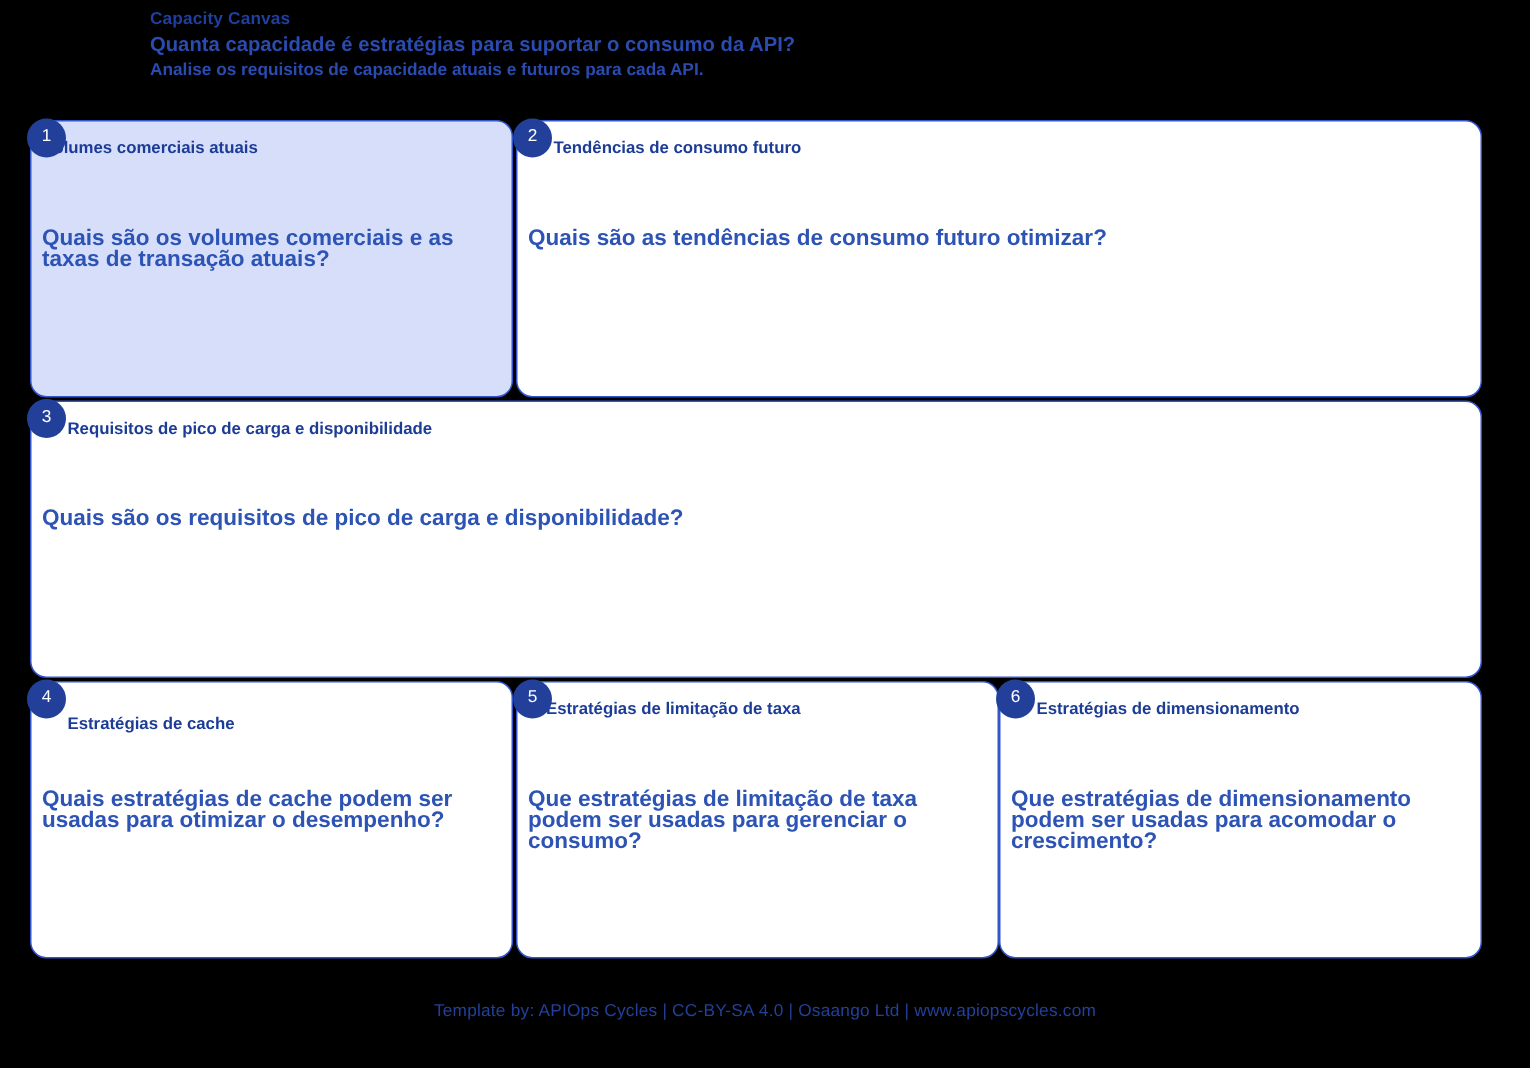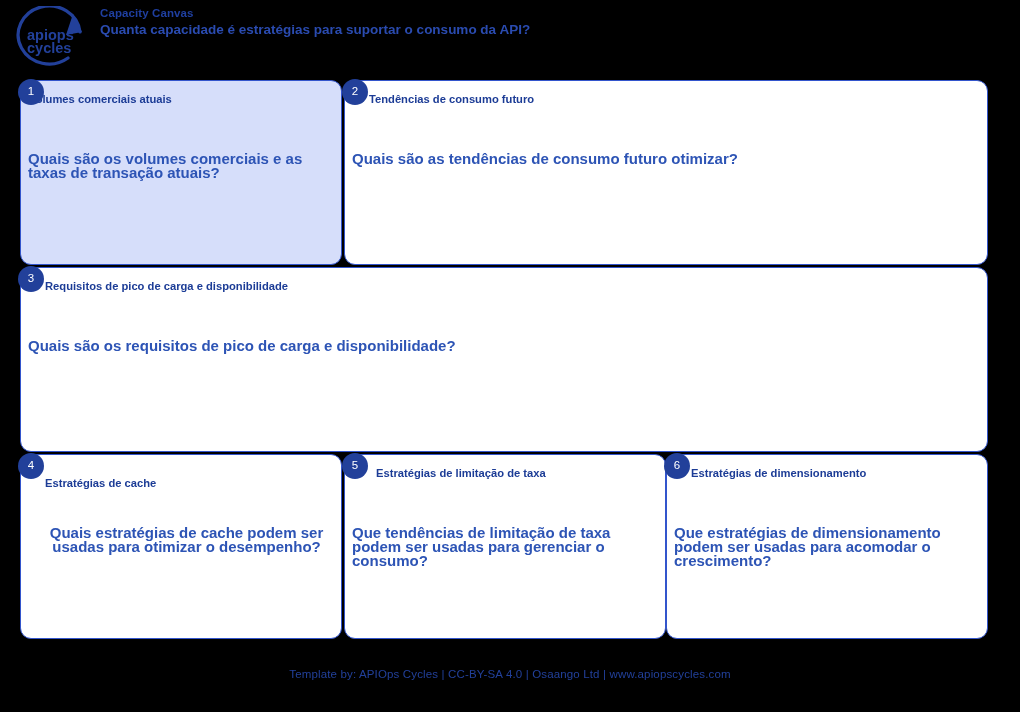--- a/index.html
+++ b/index.html
@@ -109,32 +109,25 @@
     font-weight: normal;
     color: #22409a;
     letter-spacing: 0.15px;
   }
 </style>
 </head>
 <body>
 
 <div id="header">
 
-  <div id="logo">
-    <svg width="84" height="66" viewBox="0 0 84 66" xmlns="http://www.w3.org/2000/svg">
-      <path d="M70 26 A31 29 0 1 0 58 52" fill="none" stroke="#22409a" stroke-width="3.2" stroke-linecap="round"></path>
-      <path d="M63 8 L72 26 L56 29 Z" fill="#22409a"></path>
-      <text x="17" y="34" font-family="Liberation Sans, sans-serif" font-size="14.5" font-weight="bold" fill="#22409a">apiops</text>
-      <text x="17" y="47" font-family="Liberation Sans, sans-serif" font-size="14.5" font-weight="bold" fill="#22409a">cycles</text>
-    </svg>
-  </div>
 
   <div id="header-text">
     <div class="hdr-title">Capacity Canvas</div>
     <div class="hdr-q">Quanta capacidade é estratégias para suportar o consumo da API?</div>
+    <div class="hdr-sub">Analise os requisitos de capacidade atuais e futuros para cada API.</div>
   </div>
 
 </div>
 
 <div class="panel filled" style="left:20px; top:80px; width:322px; height:185px;"></div>
 <div class="badge" style="left:18px; top:79px;">1</div>
 <div class="p-title" style="left:29px; top:93px;text-align:center;">Volumes comerciais atuais</div>
 <div class="p-desc" style="left:28px; top:104px; width:280px;">Quais são os volumes comerciais e as taxas de transação atuais?</div>
 
 <div class="panel" style="left:344px; top:80px; width:644px; height:185px;"></div>
@@ -143,25 +136,25 @@
 <div class="p-desc" style="left:352px; top:104px; width:600px;">Quais são as tendências de consumo futuro otimizar?</div>
 
 <div class="panel" style="left:20px; top:267px; width:968px; height:185px;"></div>
 <div class="badge" style="left:18px; top:266px;">3</div>
 <div class="p-title" style="left:45px; top:280px;">Requisitos de pico de carga e disponibilidade</div>
 <div class="p-desc" style="left:28px; top:291px; width:900px;">Quais são os requisitos de pico de carga e disponibilidade?</div>
 
 <div class="panel" style="left:20px; top:454px; width:322px; height:185px;"></div>
 <div class="badge" style="left:18px; top:453px;">4</div>
 <div class="p-title" style="left:45px; top:467px;margin-top:10px;">Estratégias de cache</div>
-<div class="p-desc" style="left:44px; top:478px; width:285px;text-align:center;">Quais estratégias de cache podem ser usadas para otimizar o desempenho?</div>
+<div class="p-desc" style="left:28px; top:478px; width:285px;">Quais estratégias de cache podem ser usadas para otimizar o desempenho?</div>
 
 <div class="panel" style="left:344px; top:454px; width:322px; height:185px;"></div>
 <div class="badge" style="left:342px; top:453px;">5</div>
-<div class="p-title" style="left:376px; top:467px;">Estratégias de limitação de taxa</div>
-<div class="p-desc" style="left:352px; top:478px; width:270px;">Que tendências de limitação de taxa podem ser usadas para gerenciar o consumo?</div>
+<div class="p-title" style="left:364px; top:467px;">Estratégias de limitação de taxa</div>
+<div class="p-desc" style="left:352px; top:478px; width:270px;">Que estratégias de limitação de taxa podem ser usadas para gerenciar o consumo?</div>
 
 <div class="panel" style="left:666px; top:454px; width:322px; height:185px;"></div>
 <div class="badge" style="left:664px; top:453px;">6</div>
 <div class="p-title" style="left:691px; top:467px;">Estratégias de dimensionamento</div>
 <div class="p-desc" style="left:674px; top:478px; width:275px;">Que estratégias de dimensionamento podem ser usadas para acomodar o crescimento?</div>
 
 <div id="footer">Template by: APIOps Cycles | CC-BY-SA 4.0 | Osaango Ltd | www.apiopscycles.com</div>
 
 </body></html>

